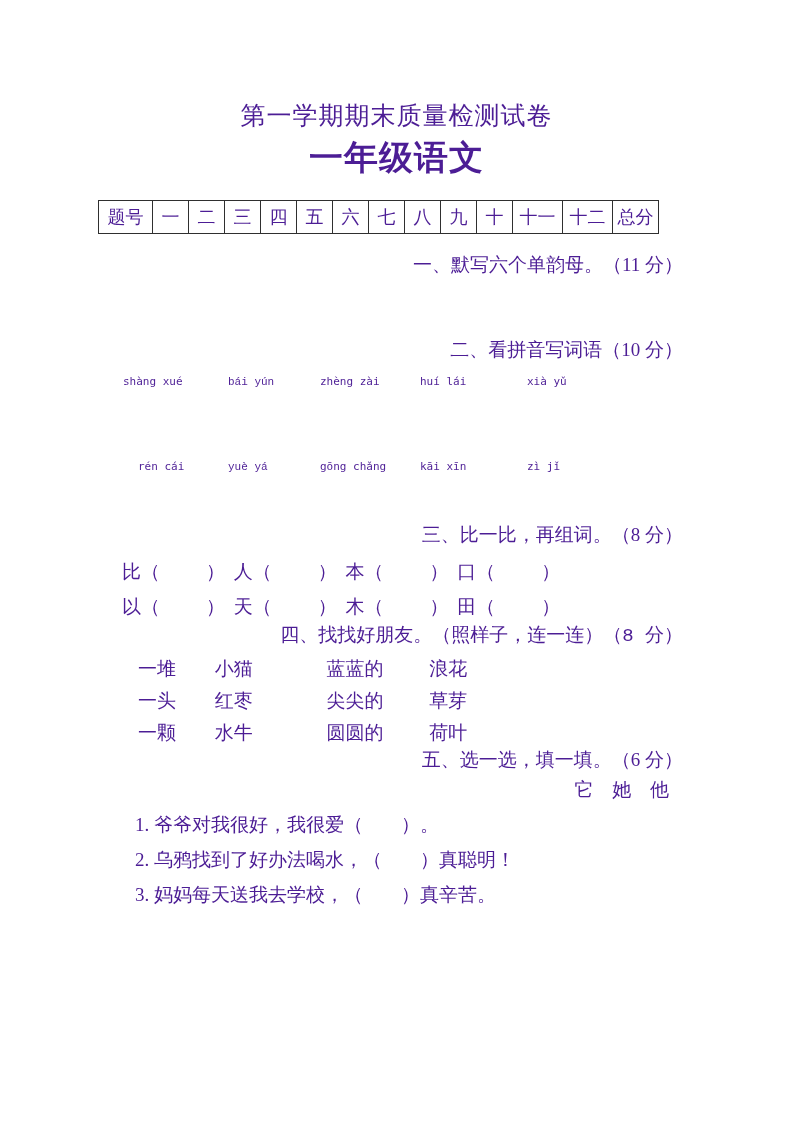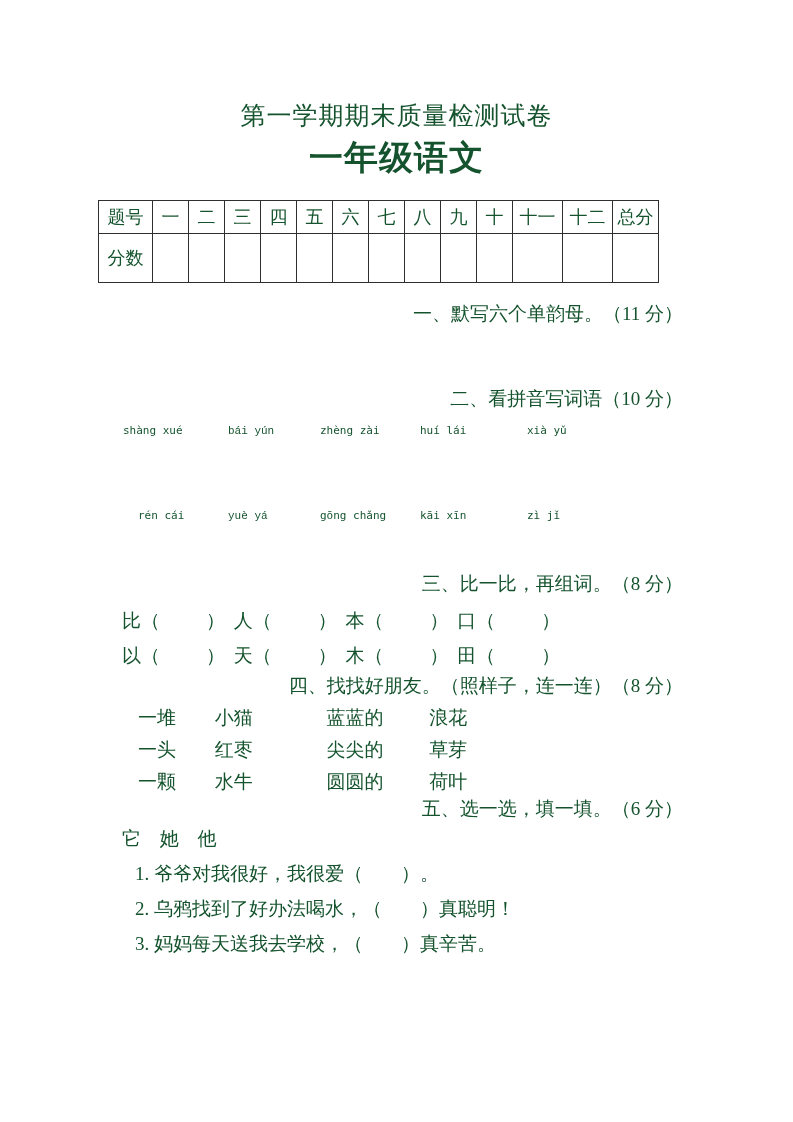--- a/index.html
+++ b/index.html
@@ -1,35 +1,35 @@
 <!DOCTYPE html>
 <html><head>
 <meta charset="utf-8">
 <style>
   html,body { margin:0; padding:0; background:#ffffff; }
   .page {
     position:relative; width:793px; height:1122px; background:#ffffff;
-    color:#14532d; font-family:"Liberation Serif", serif; overflow:hidden;
+    color:#4c1d95; font-family:"Liberation Serif", serif; overflow:hidden;
   }
   .title { padding-top:100px; text-align:center; font-size:25px; line-height:31px; letter-spacing:1px; }
   .subtitle { margin-top:4px; text-align:center; font-size:34px; line-height:44px; font-weight:bold;
               font-family:"Liberation Sans", sans-serif; letter-spacing:1px; }
 
   table.score-table { margin:21px 0 4px 98px; border-collapse:collapse; table-layout:fixed; }
   table.score-table td { border:1px solid #2f2f2f; text-align:center; vertical-align:middle;
                          font-size:18px; padding:0; overflow:hidden; }
   table.score-table tr.hdr td { height:32px; }
   table.score-table tr.scr td { height:48px; }
 
   .content { margin-left:98px; width:585px; font-size:19px; }
   .sec { line-height:27px;text-align:right; }
   .sec-1 { margin-top:17px; }
   .sec-2 { margin-top:58px; }
   .sec-3 { margin-top:42px; }
-  .sec-4 { margin-top:3px; }
+  .sec-4 { margin-top:3px;font-family:Liberation Mono, monospace; }
   .sec-5 { margin-top:0; }
   .sec-6 { margin-top:3px; }
 
   .pinyin-row { display:flex; line-height:24px; font-size:11px;
                 font-family:"DejaVu Sans Mono", monospace; box-sizing:border-box; }
   .pinyin-row.r1 { margin-top:7px; }
   .pinyin-row.r2 { margin-top:61px; }
   .pinyin-row span { box-sizing:content-box; display:block; white-space:pre; }
   .pw1a { width:105px; padding-left:25px; }
   .pw1b { width:90px;  padding-left:40px; }
@@ -37,21 +37,21 @@
 
   .zuci-row { margin:10px 0 0 24px; line-height:27px; }
   .zuci-row.second { margin-top:8px; }
   .zg { display:inline-block; width:107px; white-space:nowrap; }
   .blank { display:inline-block; width:46px; }
 
   .match-row { padding-left:40px; margin-top:5px; line-height:27px; }
   .mc { display:inline-block; }
   .mc1 { width:72px; } .mc2 { width:107px; } .mc3 { width:98px; }
 
-  .options-row { margin:3px 0 8px 24px; line-height:27px; }
+  .options-row { margin:3px 0 8px 24px; line-height:27px;text-align:right; }
   .opt { margin-right:14px; }
   .item { margin:8px 0 0 37px; line-height:27px; white-space:pre; }
   .item.first { }
 </style>
 </head>
 <body>
 
 <div class="page">
 
   <div class="title">第一学期期末质量检测试卷</div>
@@ -83,36 +83,20 @@
       <td>四</td>
       <td>五</td>
       <td>六</td>
       <td>七</td>
       <td>八</td>
       <td>九</td>
       <td>十</td>
       <td>十一</td>
       <td>十二</td>
       <td>总分</td>
-    </tr>
-    <tr class="scr">
-      <td>分数</td>
-      <td></td>
-      <td></td>
-      <td></td>
-      <td></td>
-      <td></td>
-      <td></td>
-      <td></td>
-      <td></td>
-      <td></td>
-      <td></td>
-      <td></td>
-      <td></td>
-      <td></td>
     </tr>
   </tbody>
     </table>
 
   <div class="content">
 
     <div class="sec sec-1">一、默写六个单韵母。（11 分）</div>
 
     <div class="sec sec-2">二、看拼音写词语（10 分）</div>
 

